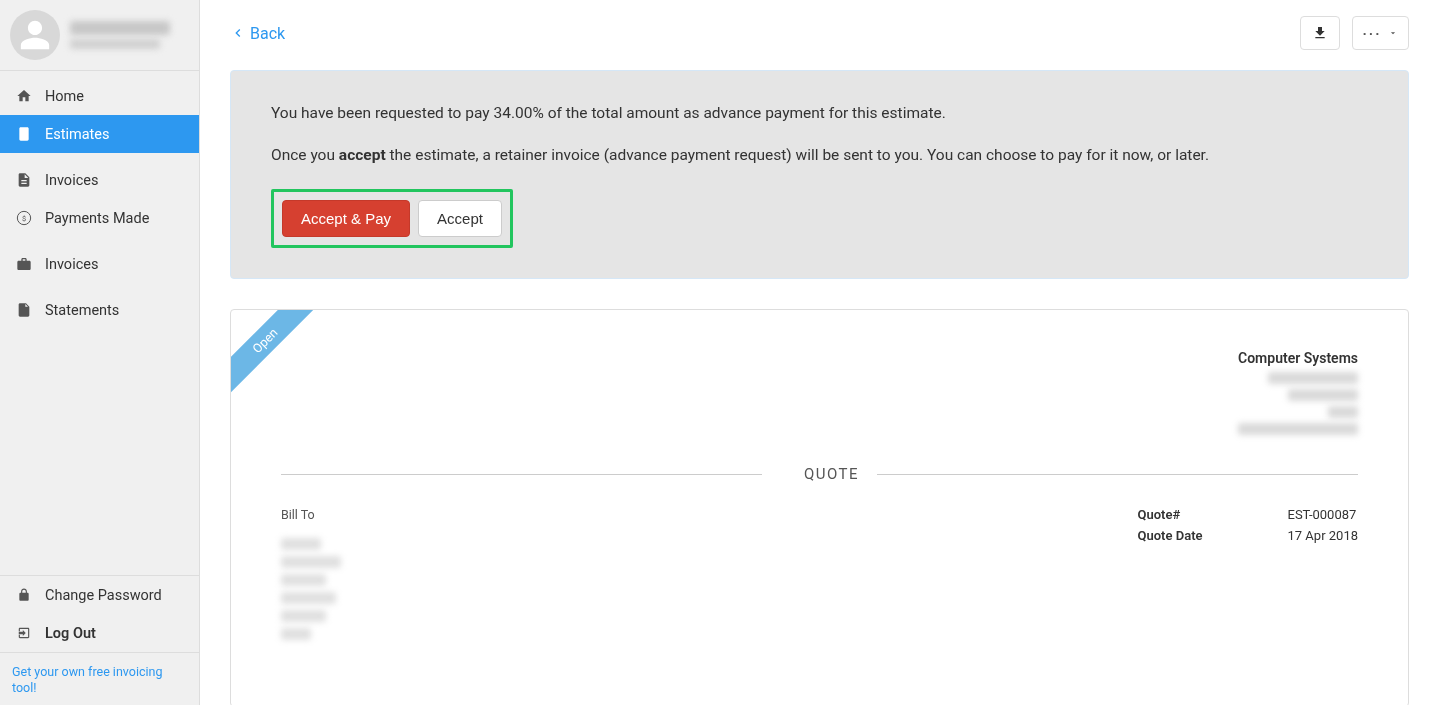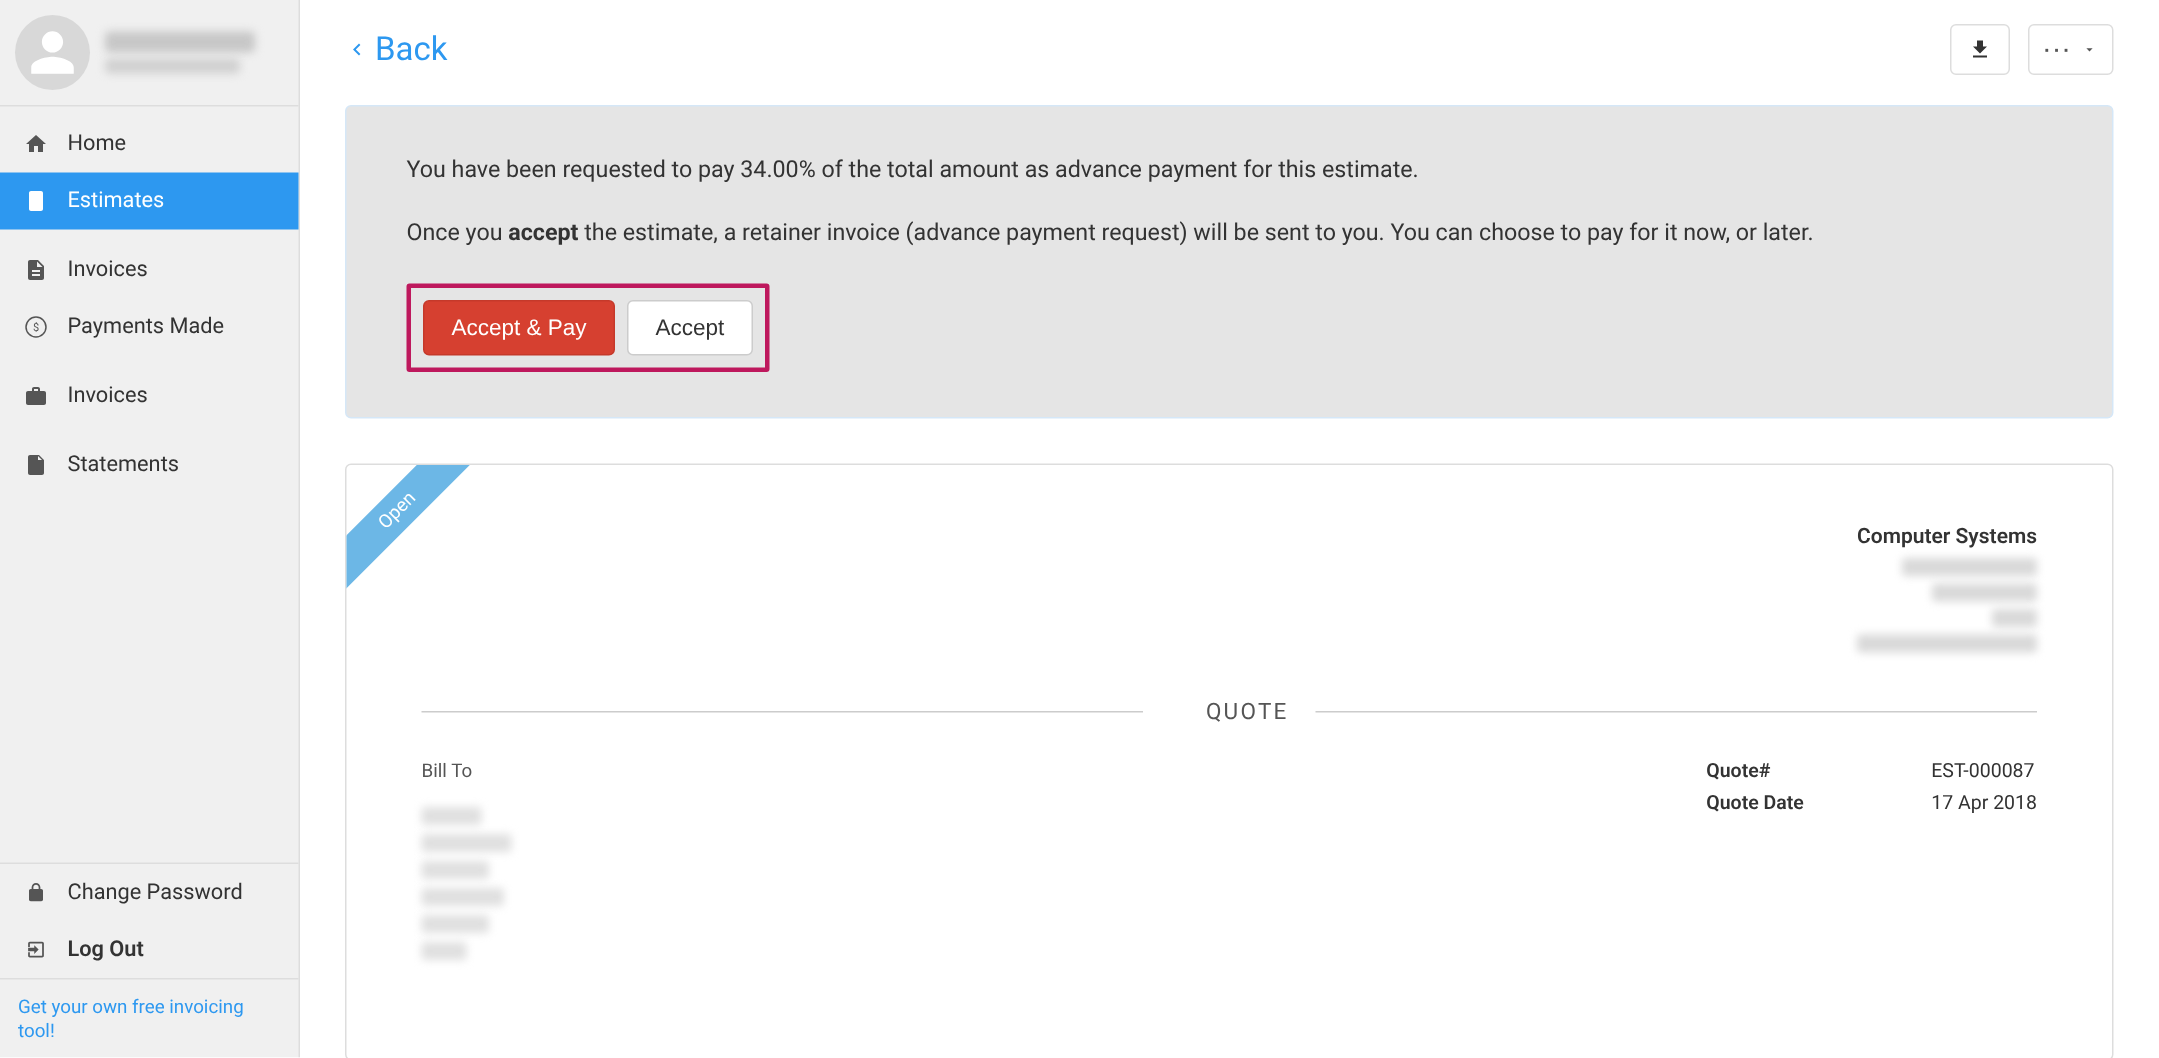--- a/index.html
+++ b/index.html
@@ -54,21 +54,21 @@
       background: #d0d0d0;
       border-radius: 3px;
       filter: blur(3px);
     }
     .nav {
       flex: 1;
       padding-top: 6px;
     }
     .nav-item {
       display: flex;
-      align-items: flex-start;
+      align-items: center;
       padding: 10px 15px;
       gap: 12px;
       color: #333;
       cursor: pointer;
       font-size: 14.5px;
     }
     .nav-item.active {
       background: #2d98f0;
       color: #fff;
     }
@@ -104,21 +104,21 @@
       display: flex;
       align-items: center;
       justify-content: space-between;
       margin-bottom: 20px;
     }
     .back-link {
       display: inline-flex;
       align-items: center;
       gap: 4px;
       color: #2d98f0;
-      font-size: 22px;
+      font-size: 16px;
       cursor: pointer;
       text-decoration: none;
     }
     .back-link svg { fill: #2d98f0; }
     .top-actions { display: flex; gap: 12px; }
     .icon-btn {
       border: 1px solid #ddd;
       background: #fff;
       border-radius: 4px;
       height: 34px;
@@ -141,21 +141,21 @@
     .notice p {
       font-size: 15.5px;
       line-height: 1.55;
       color: #333;
       margin-bottom: 18px;
     }
     .notice p:last-of-type { margin-bottom: 22px; }
     .highlight-box {
       display: inline-flex;
       gap: 8px;
-      border: 3px solid #be185d;
+      border: 3px solid #22c55e;
       padding: 8px;
       border-radius: 2px;
     }
     .btn {
       padding: 9px 18px;
       border-radius: 4px;
       font-size: 15px;
       cursor: pointer;
       border: 1px solid transparent;
     }

